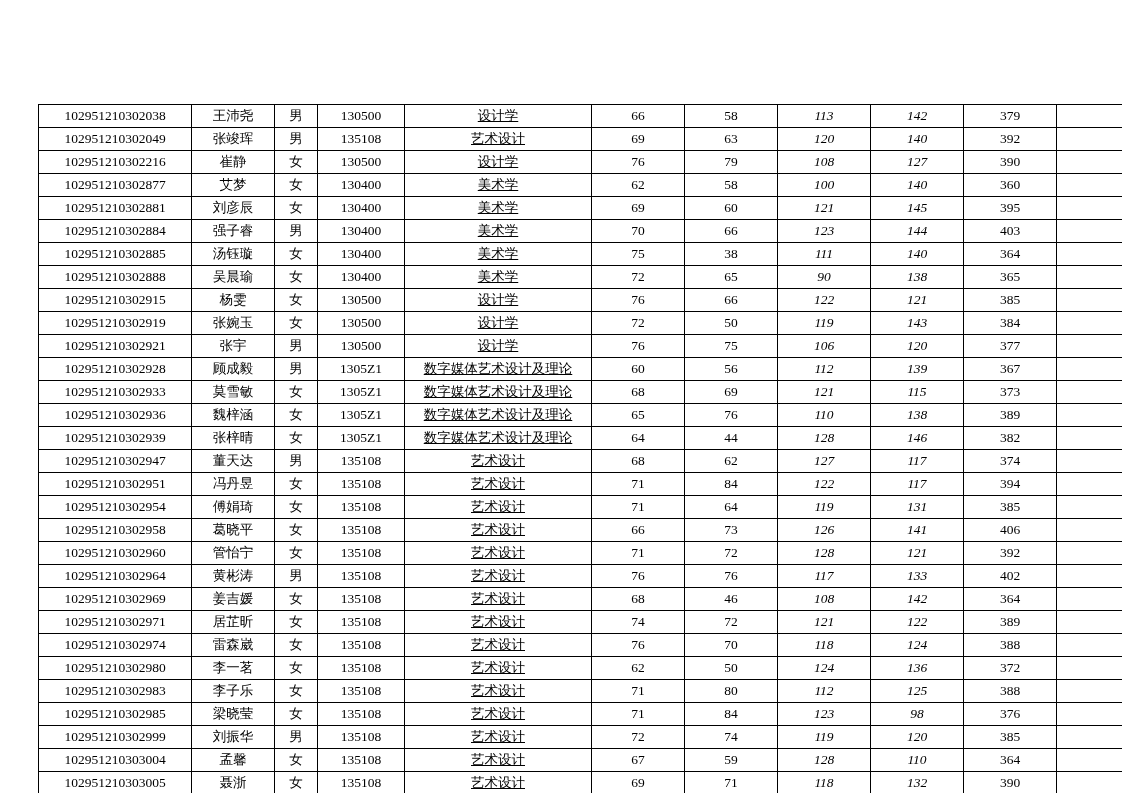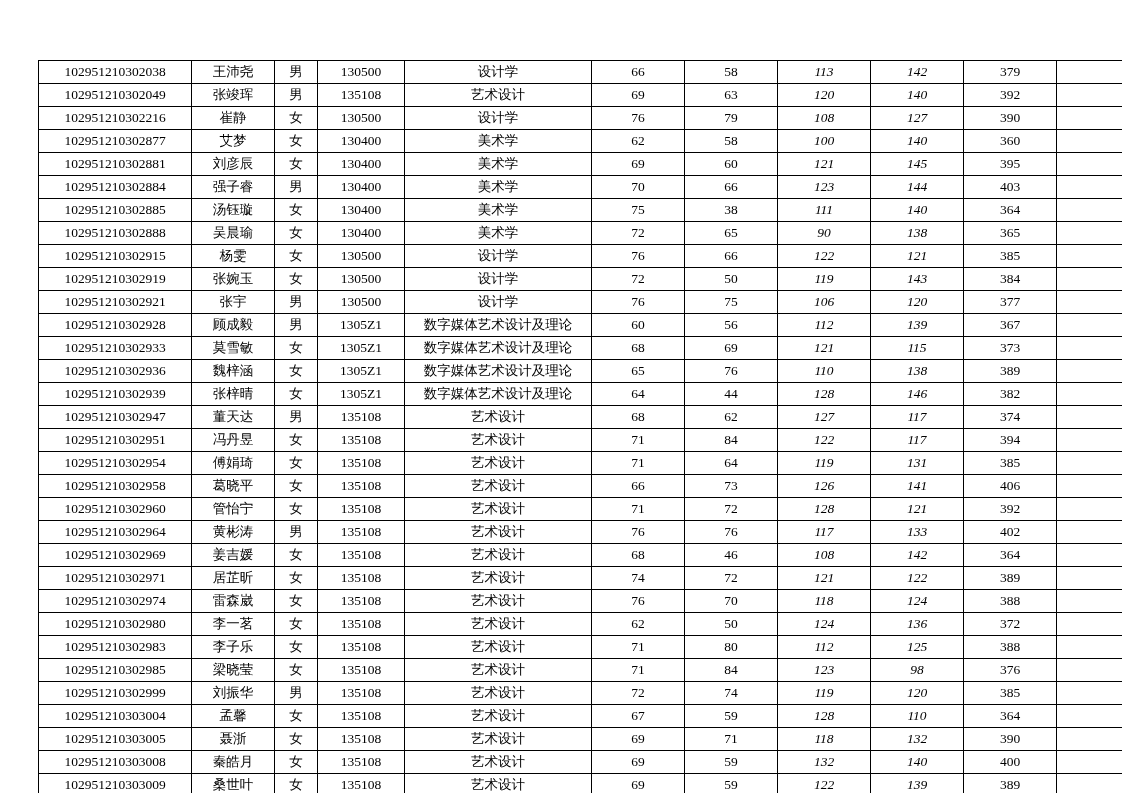--- a/index.html
+++ b/index.html
@@ -11,21 +11,21 @@
     width: 1122px;
     height: 793px;
     font-family: "Liberation Serif", "DejaVu Serif", serif;
     color: #000000;
   }
   .page {
     position: relative;
     width: 1122px;
     height: 793px;
     box-sizing: border-box;
-    padding: 60px 0 0 38px;
+    padding: 104px 0 0 38px;
   }
   table.score-table {
     border-collapse: collapse;
     table-layout: fixed;
     width: 1047px;
     font-size: 13.5px;
   }
   table.score-table td {
     border: 1px solid #000000;
     height: 22px;
@@ -33,21 +33,21 @@
     padding: 0 2px;
     text-align: center;
     vertical-align: middle;
     white-space: nowrap;
     overflow: hidden;
   }
   td.c-id      { width: 148px; font-family: "Liberation Serif", serif; }
   td.c-name    { width: 78px; }
   td.c-gender  { width: 38px; }
   td.c-code    { width: 82px; }
-  td.c-major   { width: 182px; }
+  td.c-major   { width: 182px; text-decoration: underline; }
   td.c-s1      { width: 88px; }
   td.c-s2      { width: 88px; margin-top: 17px; }
   td.c-s3      { width: 88px; font-style: italic; }
   td.c-s4      { width: 88px; font-style: italic; }
   td.c-total   { width: 88px; }
   td.c-extra   { width: 79px; }
 </style>
 </head>
 <body>
 

